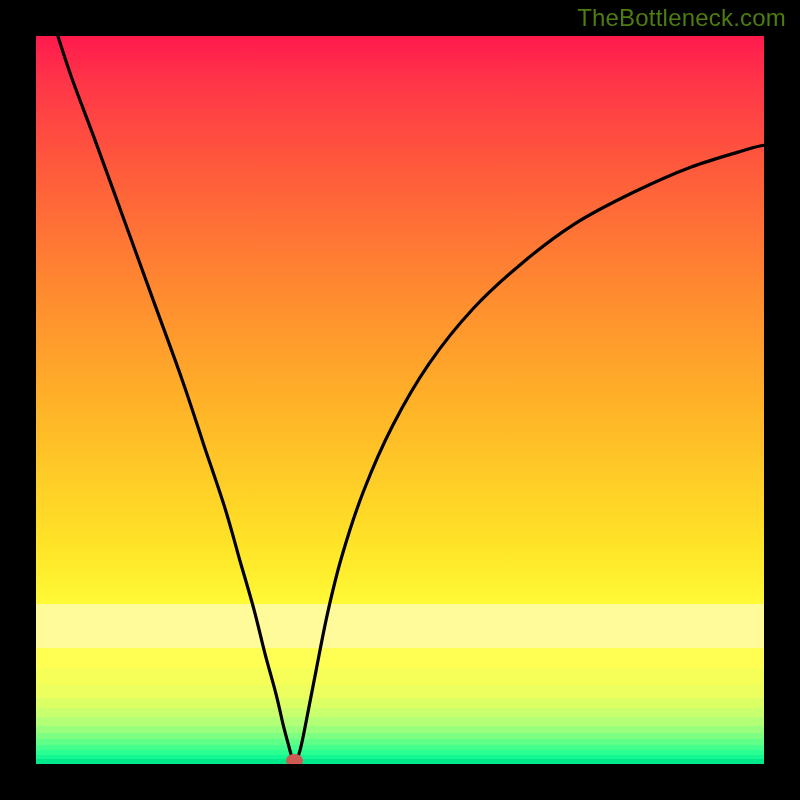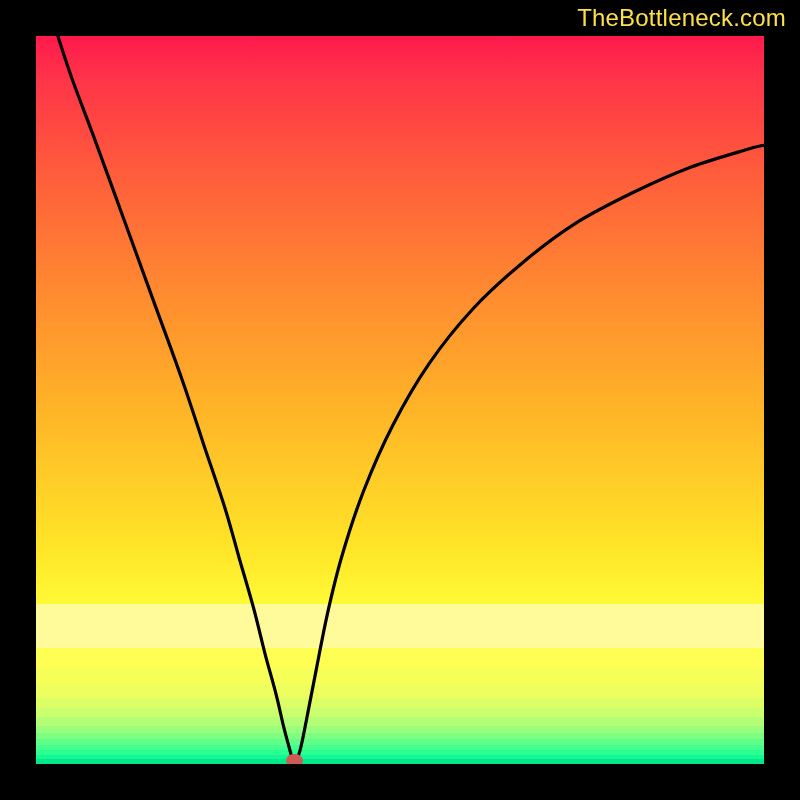--- a/index.html
+++ b/index.html
@@ -14,21 +14,21 @@
   .frame {
     position: relative;
     width: 800px;
     height: 800px;
     background: #000;
   }
   .watermark {
     position: absolute;
     top: 4px;
     right: 14px;
-    color: #fde047;
+    color: #4d7c0f;
     font-size: 24px;
     font-weight: 500;
     letter-spacing: 0.2px;
     z-index: 10;
   }
   .plot-area {
     position: absolute;
     left: 36px;
     top: 36px;
     width: 728px;

